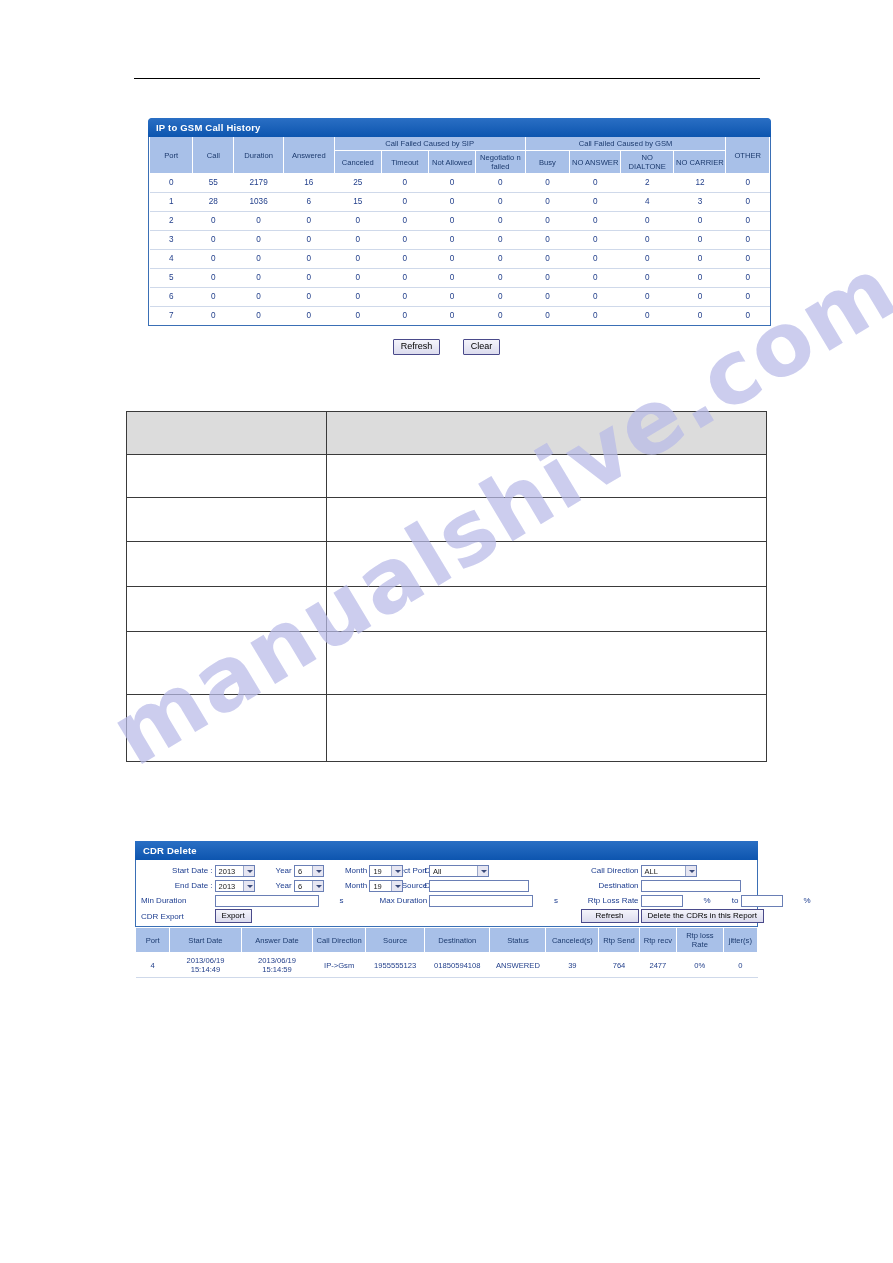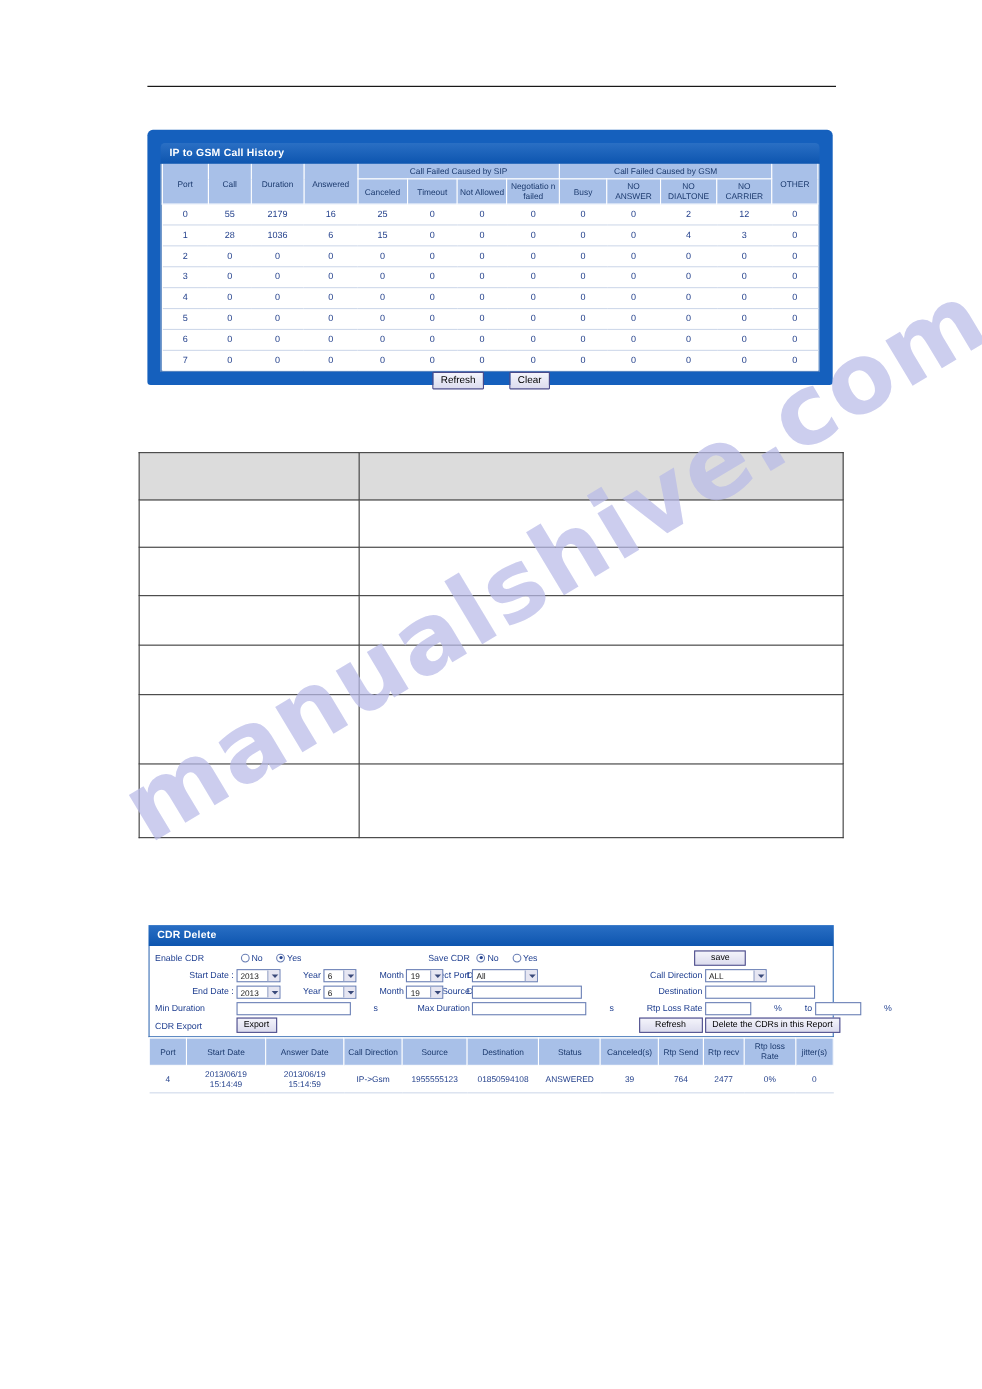--- a/index.html
+++ b/index.html
@@ -66,27 +66,27 @@
     font-size: 9.5px;
     font-weight: 700;
     padding: 4px 0 4px 8px;
     letter-spacing: .2px;
     border-radius: 4px 4px 0 0;
     line-height: 11px;
   }
 
   
   #call-history {
-    left: 134px;
+    left: 148px;
     top: 118px;
     width: 623px;
     border-radius: 5px 5px 3px 3px;
     border: none;
     background: #1560bd;
-    padding: 12px;
+    padding: 0;
   }
   #call-history .panel-body {
     background: #fff;
     border: 1px solid #3a6fb5;
     border-top: none;
     padding: 0;
   }
   table.hist {
     border-collapse: collapse;
     width: 100%;
@@ -525,35 +525,20 @@
       <colgroup>
         <col style="width:12%">
           <col style="width:22.5%">
         <col style="width:12.5%">
           <col style="width:21%">
         <col style="width:13.5%">
           <col style="width:18.5%">
       </colgroup>
       <tbody>
 
-        <tr>
-          <td class="lbl-left">Enable CDR</td>
-          <td>
-            <span class="radio"></span><span class="radio-label">No</span>
-            <span class="radio on"></span><span class="radio-label">Yes</span>
-          </td>
-          <td class="lbl">Save CDR</td>
-          <td>
-            <span class="radio on"></span><span class="radio-label">No</span>
-            <span class="radio"></span><span class="radio-label">Yes</span>
-          </td>
-          <td colspan="2" style="text-align:center">
-            <span class="btn-sm" style="padding:0 14px 1px 14px">save</span>
-          </td>
-        </tr>
 
         <tr>
           <td class="lbl">Start Date :</td>
           <td>
             <span class="sel w-year"><span>2013</span><span class="caret"></span></span><span class="unit">Year</span>
             <span class="sel w-mon"><span>6</span><span class="caret"></span></span><span class="unit">Month</span>
             <span class="sel w-day"><span>19</span><span class="caret"></span></span><span class="unit">Day</span>
           </td>
           <td class="lbl">Select Port</td>
           <td>

